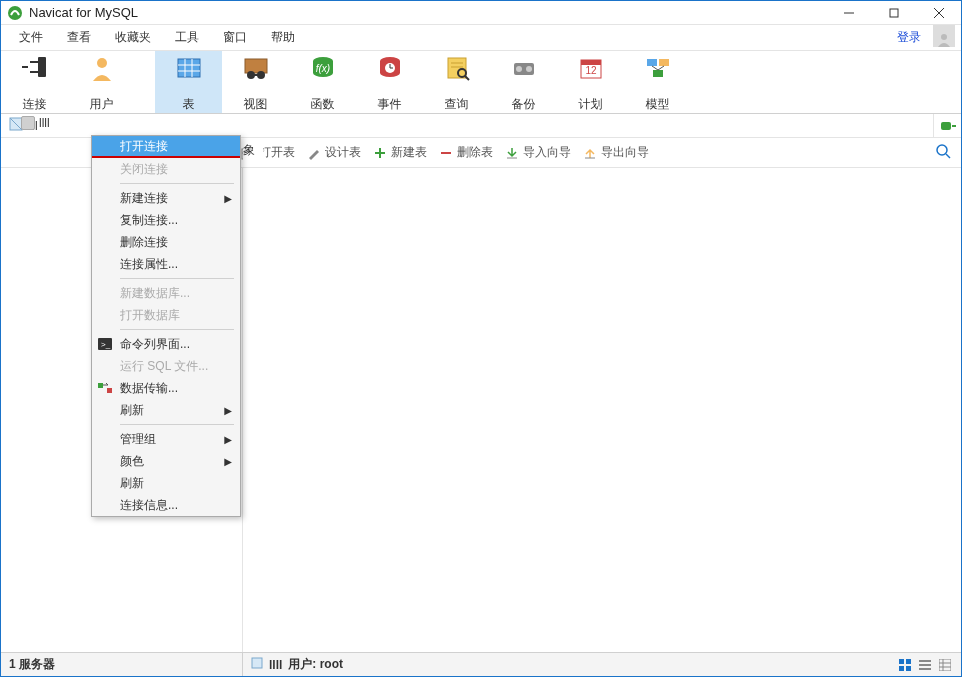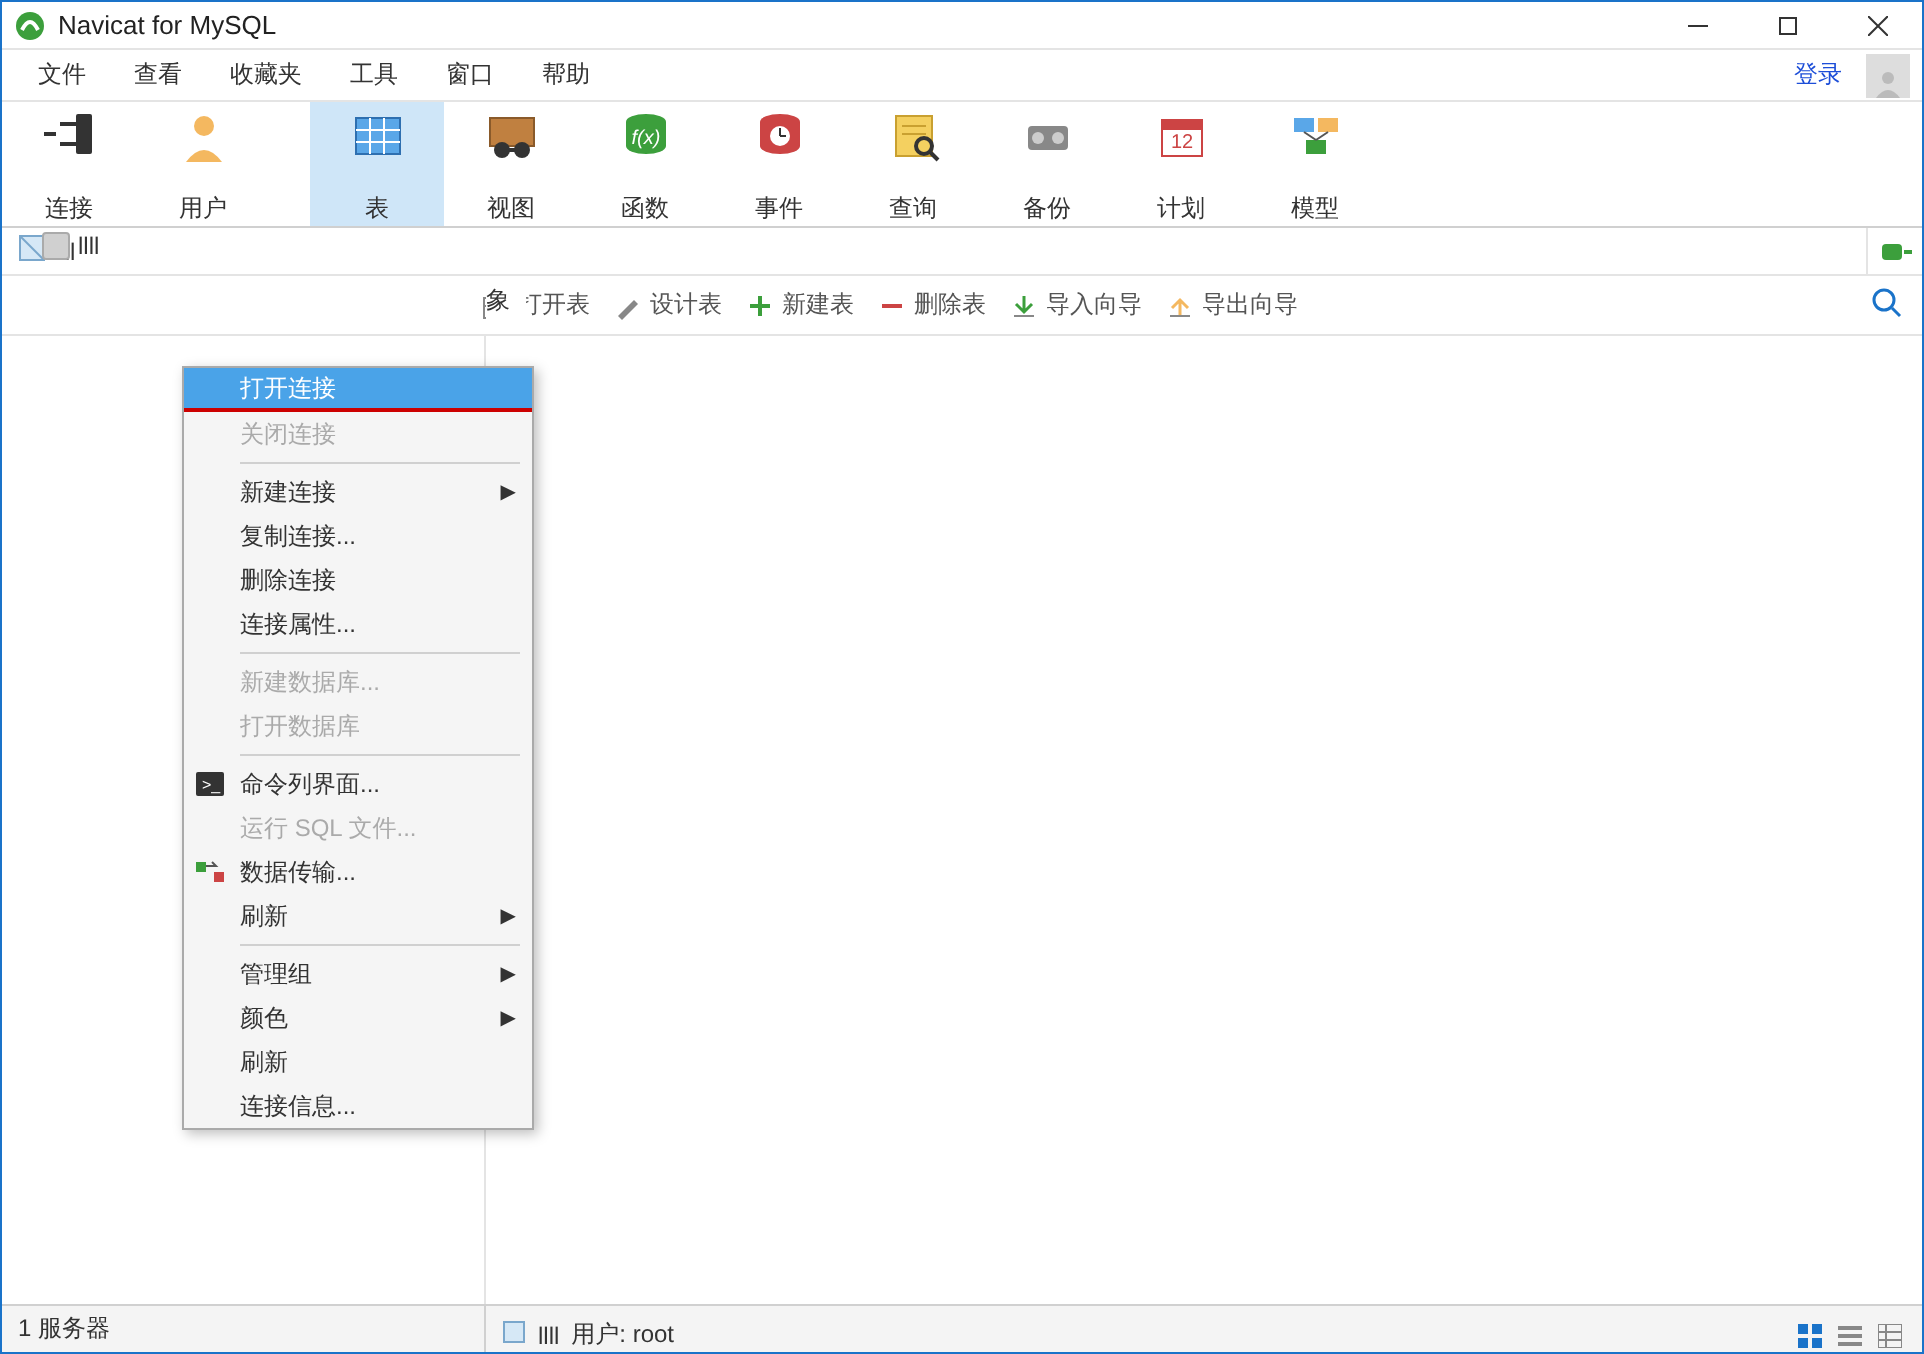--- a/index.html
+++ b/index.html
@@ -31,21 +31,21 @@
     width: 45px; height: 30px;
     display: flex; align-items: center; justify-content: center;
     color: #333;
     cursor: pointer;
   }
   
   .menubar {
     height: 26px;
     background: #fff;
     display: flex;
-    align-items: center;
+    align-items: flex-start;
     padding: 0 6px;
     border-bottom: 1px solid #e4e4e4;
   }
   .menubar .menu-item {
     padding: 4px 12px;
     color: #333;
     cursor: pointer;
   }
   .menubar .menu-spacer { flex: 1; }
   .menubar .login {
@@ -124,44 +124,43 @@
     top: -54px;
     left: 12px;
   }
   .tree-item .db-icon { width:14px;height:14px;background:#d0d0d0;border:1px solid #aaa;border-radius:2px;}
   .tree-item .db-text { color:#333; }
   .content { flex: 1; background: #fff; }
   
   .statusbar {
     height: 24px;
     display: flex;
-    align-items: flex-end;
+    align-items: center;
     border-top: 1px solid #d0d0d0;
     background: #f4f4f4;
     font-size: 12px;
     color: #333;
     position: absolute;
-    bottom: 0; left: 0; right: 0;
+    bottom: 0; left: 0; right: 0; font-weight: bold;
   }
   .statusbar .status-left { padding: 0 8px; width: 242px; border-right: 1px solid #d0d0d0; height:100%; display:flex;align-items:center;}
   .statusbar .status-mid { flex: 1; display:flex;align-items:center; gap:6px; padding-left:8px; }
   .statusbar .view-btns { display:flex; gap:4px; padding-right:8px; }
   .statusbar .view-btn { width:16px;height:16px;display:flex;align-items:center;justify-content:center;cursor:pointer;color:#888; }
   .statusbar .view-btn.active { color:#1a73c9; }
   
   .ctx-menu {
     position: absolute;
     top: 134px;
     left: 90px;
-    width: 176px;
+    width: 150px;
     background: #f5f5f5;
     border: 1px solid #aaa;
     box-shadow: 2px 2px 6px rgba(0,0,0,0.25);
     z-index: 100;
-    margin-top: 48px;
   }
   .ctx-item {
     height: 22px;
     display: flex;
     align-items: center;
     padding: 0 10px 0 28px;
     position: relative;
     cursor: pointer;
     color: #333;
   }

